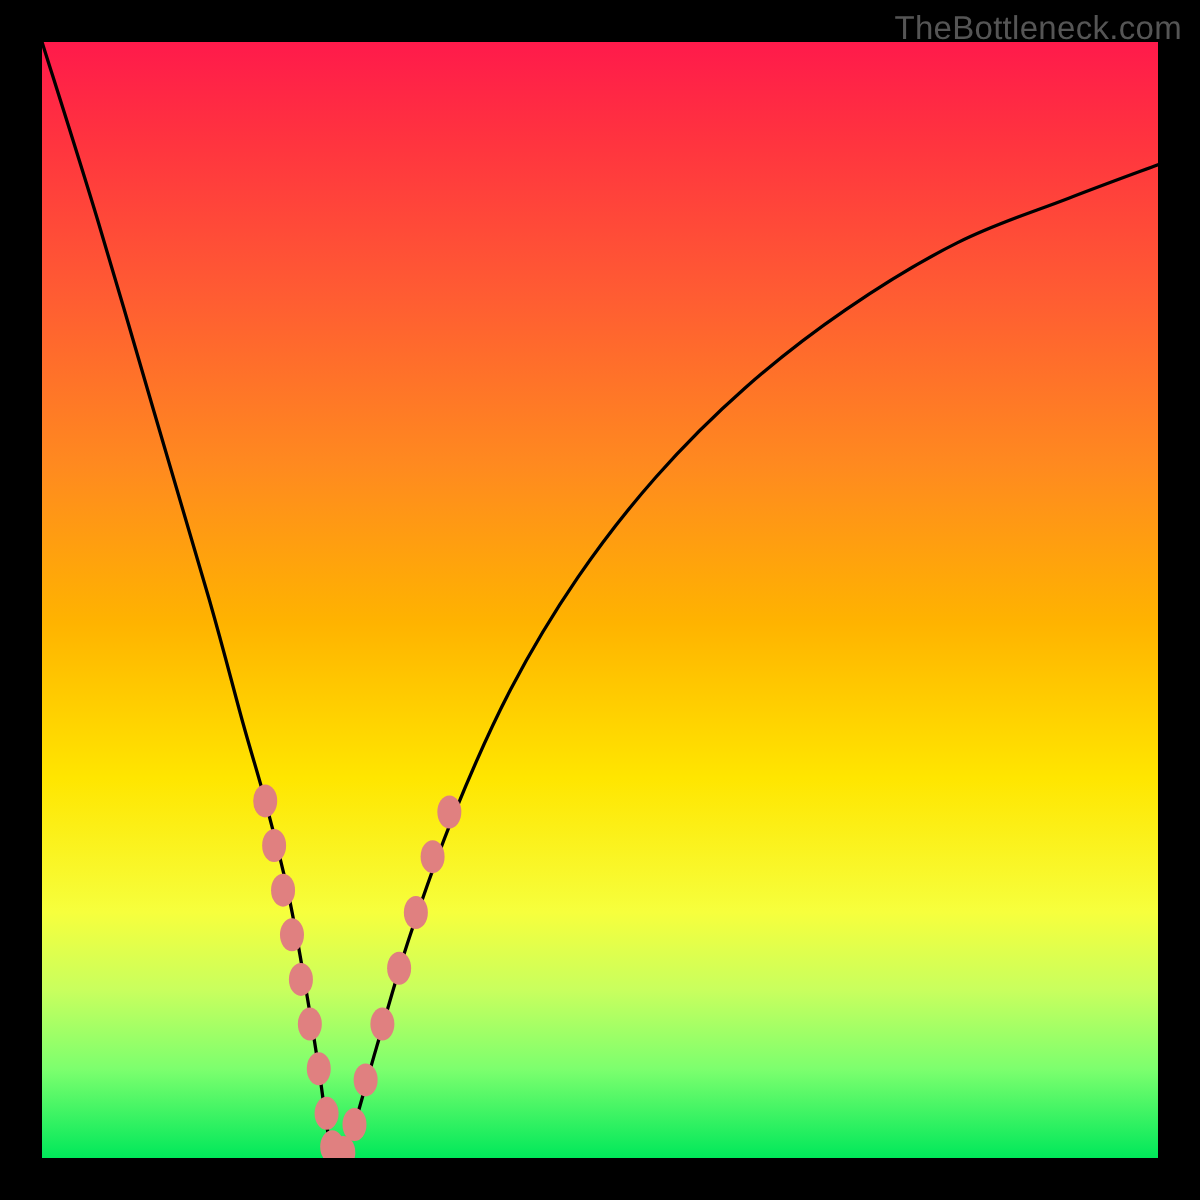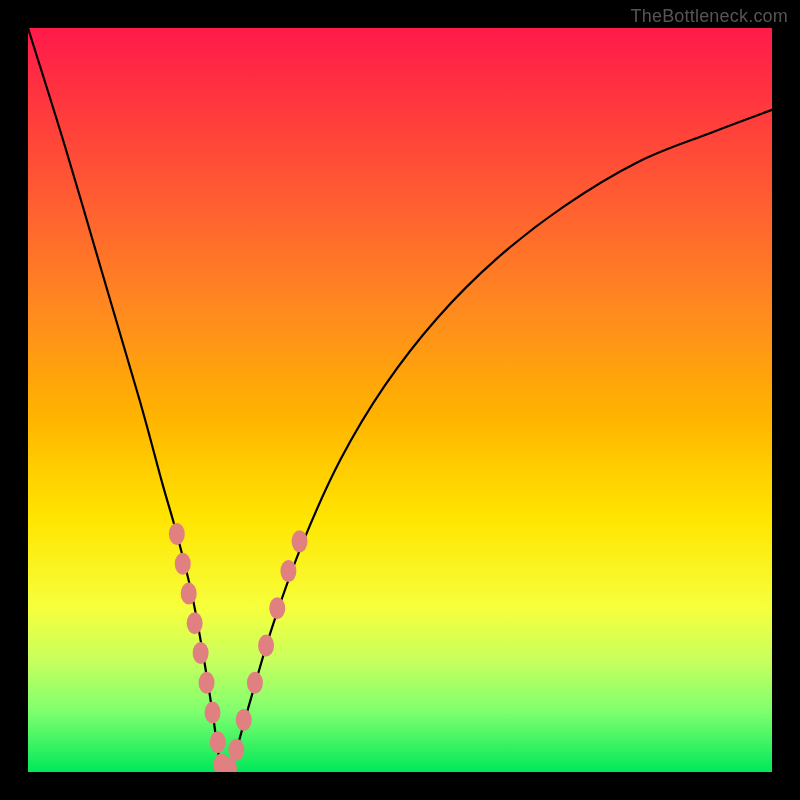--- a/index.html
+++ b/index.html
@@ -38,21 +38,21 @@
       #c8ff5e 85%,
       #7dff6e 92%,
       #00e85a 100%
     );
   }
   .watermark {
     position: absolute;
     top: 6px;
     right: 12px;
     color: #555;
-    font-size: 18px;
+    font-size: 22px;
     font-weight: 500;
     letter-spacing: 0.2px;
     user-select: none;
   }
   svg.curves {
     position: absolute;
     left: 0;
     top: 0;
     width: 744px;
     height: 744px;

